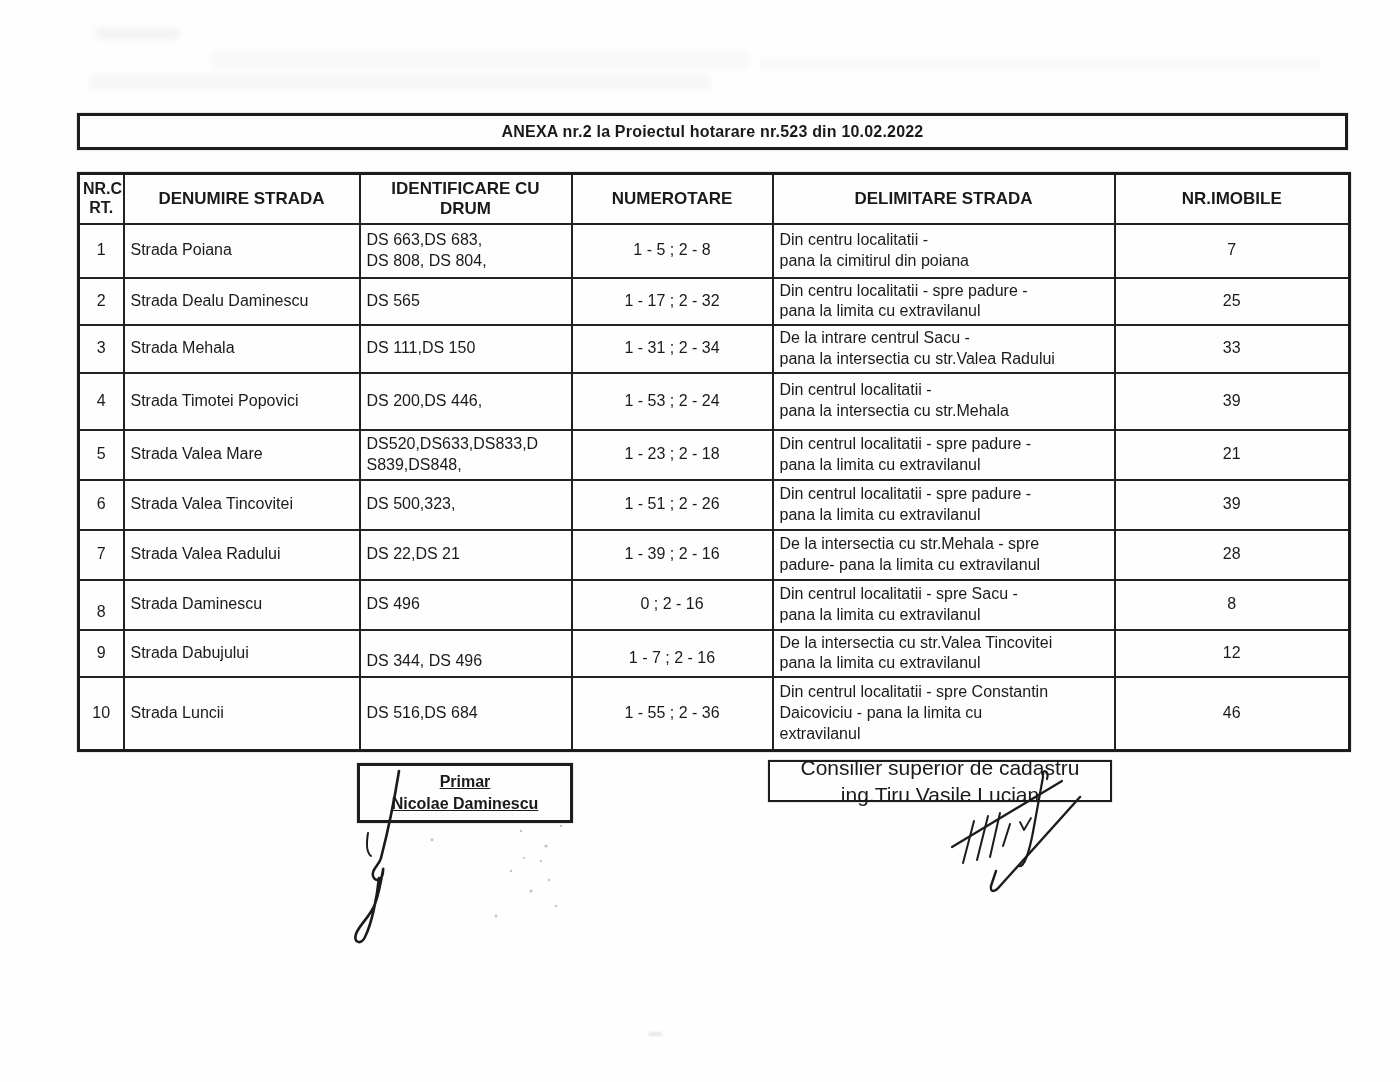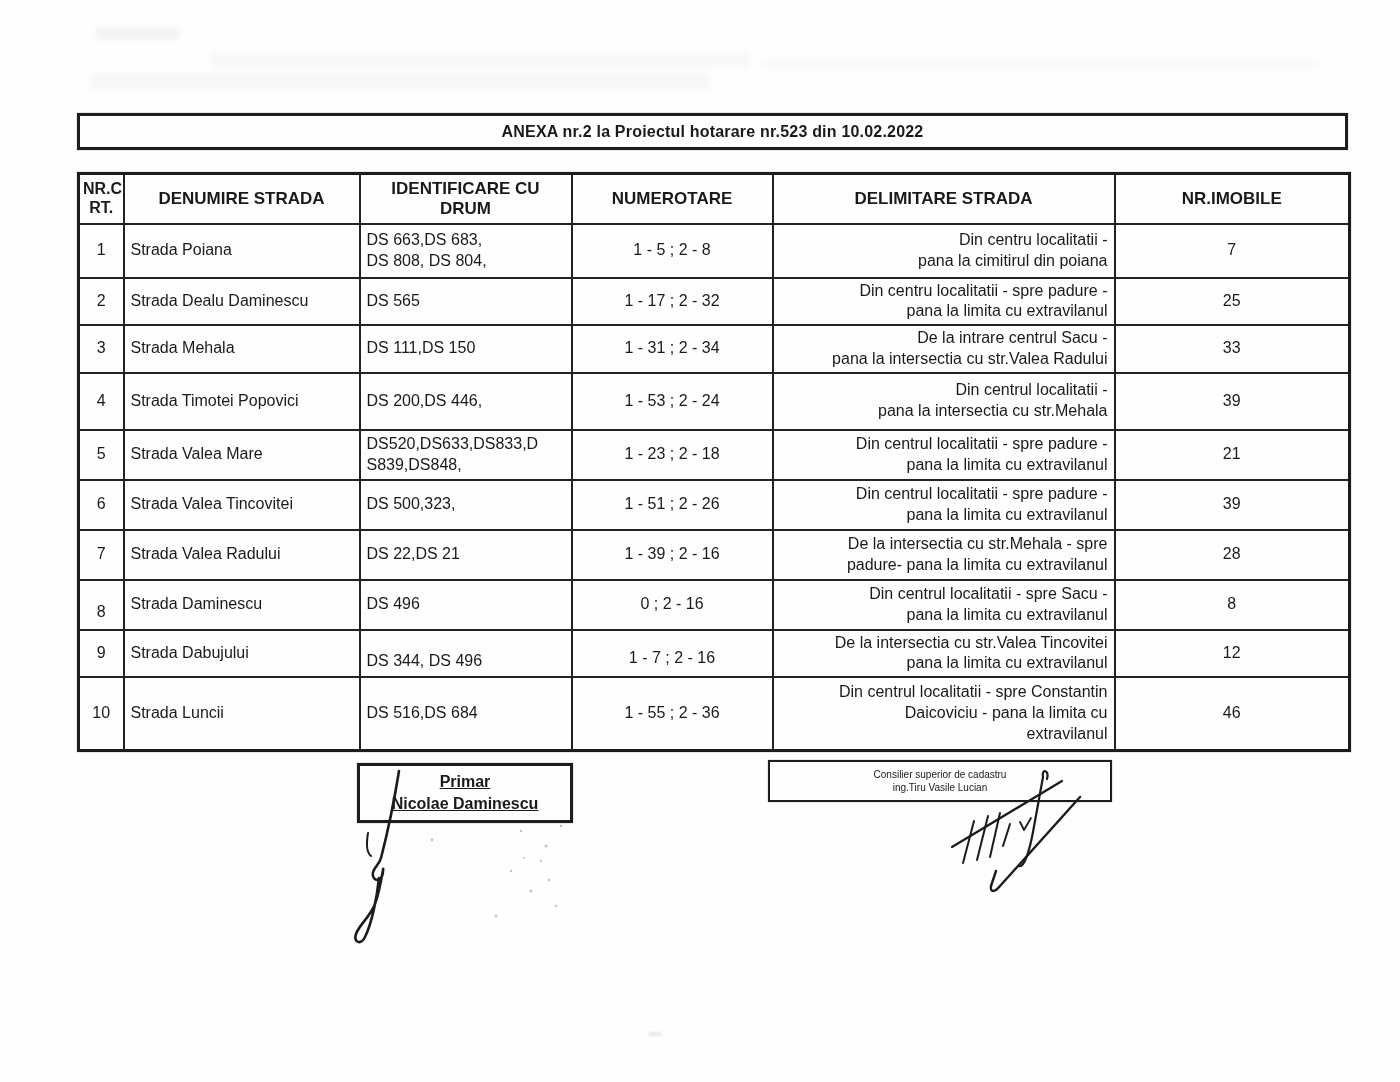--- a/index.html
+++ b/index.html
@@ -39,33 +39,33 @@
     font-size: 16px;
     line-height: 1.3;
     padding: 2px 6px;
     overflow: hidden;
   }
   .street-table thead tr { height: 50px; }
   .street-table th { font-weight: bold; font-size: 17px; text-align: center; padding: 2px 3px; line-height: 1.15; }
   .street-table th.col-nr { font-size: 16px; letter-spacing: 0; }
   .col-nr, .col-numbering, .col-buildings { text-align: center; }
   .col-street, .col-roads, .col-delimitation { text-align: left; }
-  .col-delimitation { line-height: 1.45; text-align: right; }
+  .col-delimitation { line-height: 1.45; }
   
   tr.row-8 .col-roads { vertical-align: bottom; padding-bottom: 4px; }
   tr.row-8 .col-numbering { vertical-align: top; padding-top: 17px; }
   tr.row-0 .col-nr { vertical-align: middle; }
   tr.row-7 .col-nr { vertical-align: bottom; padding-bottom: 6px; }
 
   
   .sig-box { position: absolute; border: 2px solid #1d1d1d; display: flex; flex-direction: column; align-items: center; justify-content: center; box-shadow: 0 0 1px rgba(0,0,0,.5); }
   .sig-box.primar { left: 357px; top: 763px; width: 216px; height: 60px; border-width: 3px; text-decoration: underline; }
   .sig-box.primar .l1, .sig-box.primar .l2 { font-weight: bold; font-size: 16px; line-height: 1.35; }
   .sig-box.consilier { left: 768px; top: 760px; width: 344px; height: 42px; }
-  .sig-box.consilier .l1, .sig-box.consilier .l2 { font-size: 10px; line-height: 1.3; }
+  .sig-box.consilier .l1, .sig-box.consilier .l2 { font-size: 21px; line-height: 1.3; }
 
   svg.sig-layer { position: absolute; left: 0; top: 0; width: 1400px; height: 1082px; pointer-events: none; }
   .ink { fill: none; stroke: #1b1b1b; stroke-linecap: round; stroke-linejoin: round; }
   .speck { fill: #555; opacity: .35; }
 </style>
 </head>
 <body>
 
 <div class="page">
 

